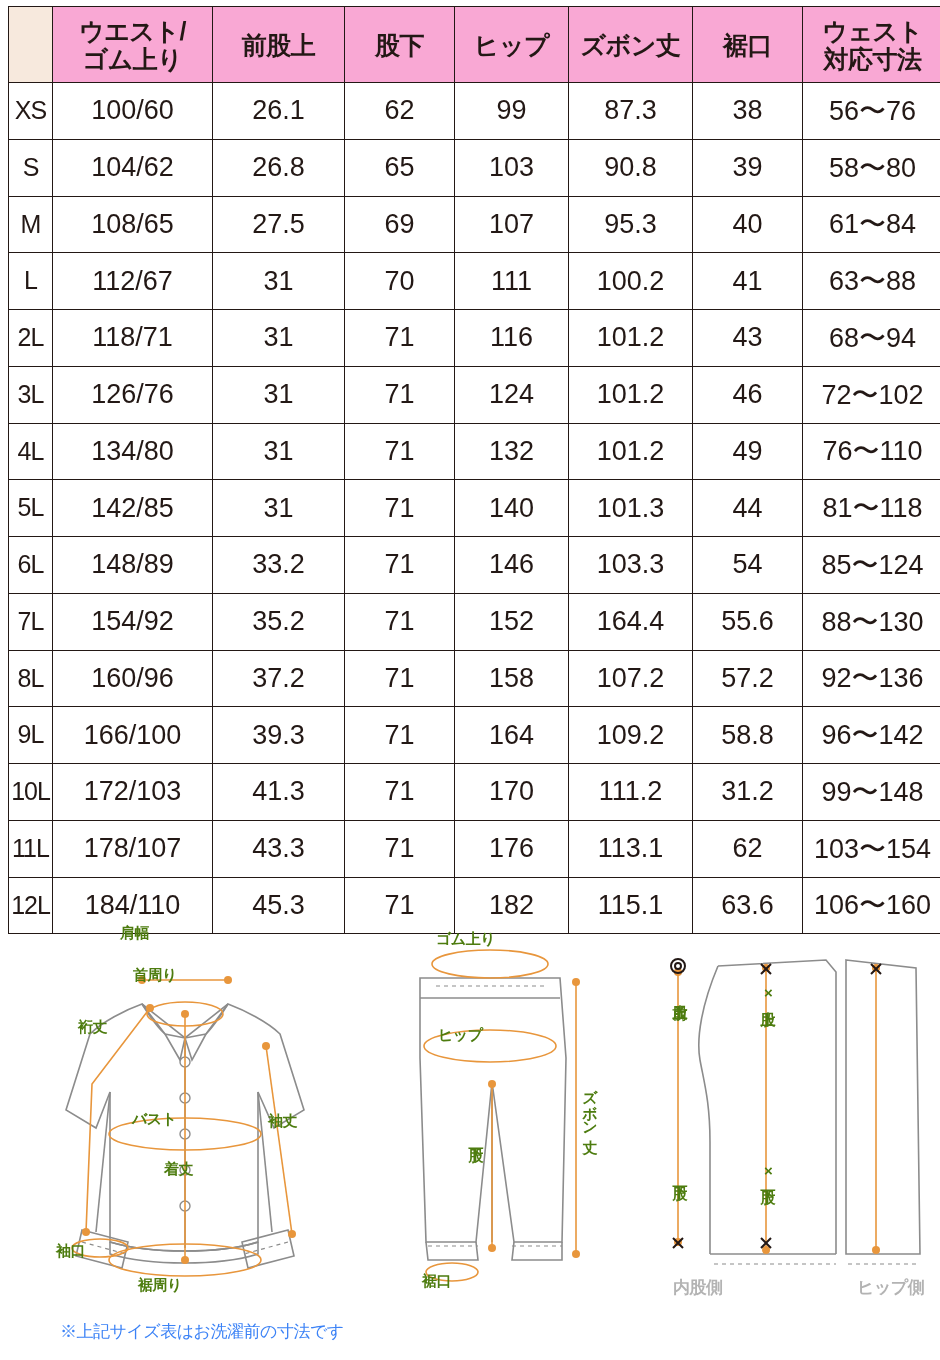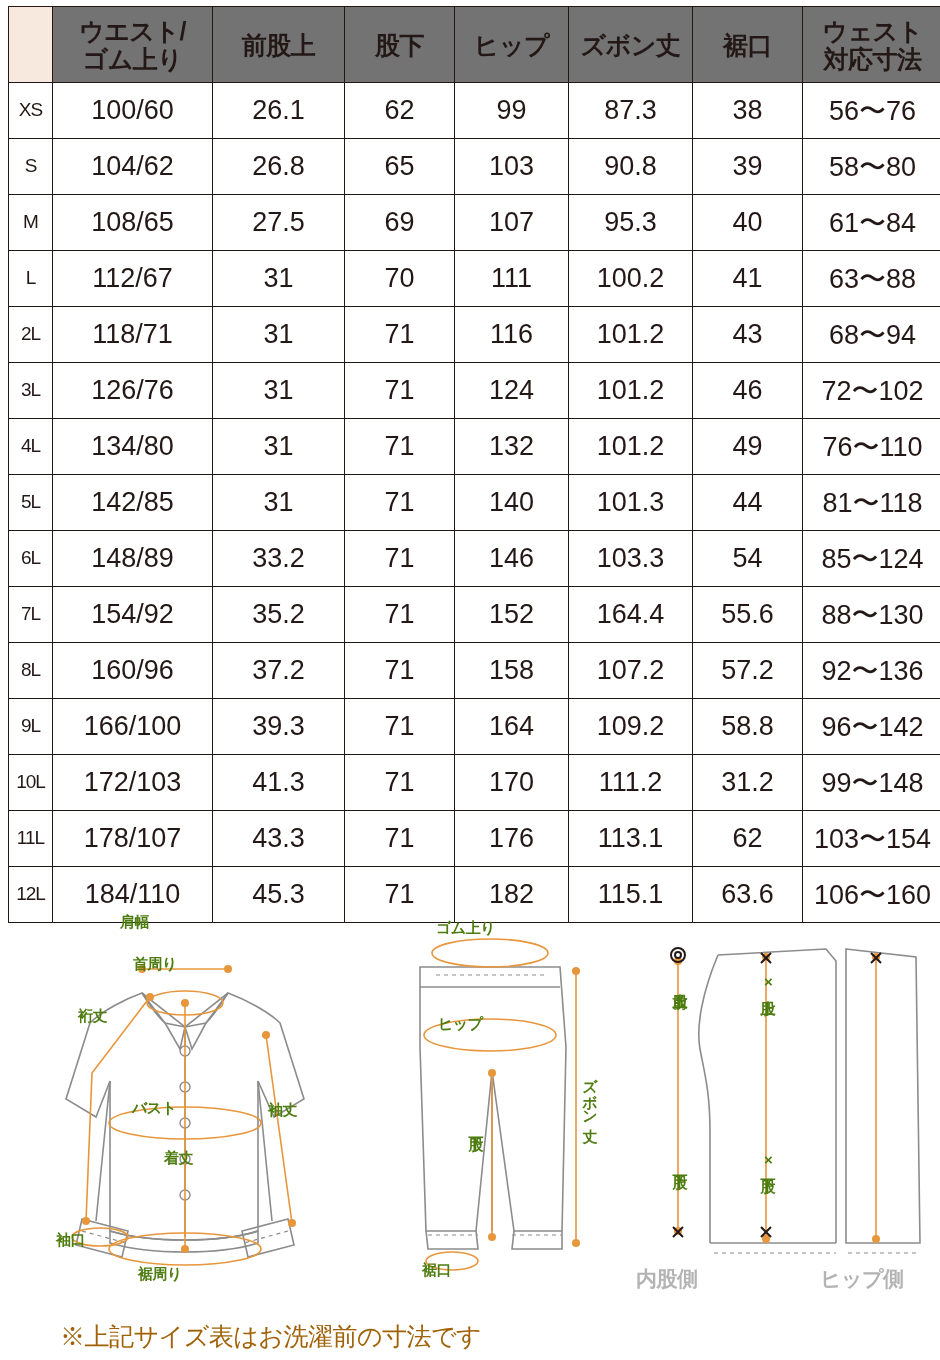--- a/index.html
+++ b/index.html
@@ -29,39 +29,39 @@
   table.size-table th,
   table.size-table td {
     border: 1px solid #231815;
     text-align: center;
     vertical-align: middle;
     font-size: 25px;
     color: #231815;
     padding: 0;
   }
   table.size-table thead th {
-    background: #737373;
+    background: #f9a8d4;
     font-weight: bold;
     height: 76px;
     line-height: 1.12;
     font-size: 25px;
     letter-spacing: -0.5px;
   }
   table.size-table thead th.corner {
     width: 44px;
     background: #f7e9dd;
   }
   table.size-table tbody td {
     height: 56px;
     font-size: 27px;
     font-weight: normal;
   }
   table.size-table tbody td.sizecell {
     width: 44px;
-    font-size: 19px;
+    font-size: 25px;
     line-height: 0.95;
     letter-spacing: -1px;
     padding: 16px 1px;
     word-break: break-all;
   }
   .col-w1 { width: 160px; }
   .col-w2 { width: 132px; }
   .col-w3 { width: 110px; }
   .col-w4 { width: 114px; }
   .col-w5 { width: 124px; }
@@ -80,38 +80,38 @@
     top: 0;
   }
   .fig-jacket { left: 30px; width: 340px; }
   .fig-pants  { left: 380px; width: 240px; }
   .fig-pattern{ left: 630px; width: 300px; }
 
   .note {
     position: absolute;
     left: 60px;
     top: 1320px;
-    font-size: 25px;
-    color: #a16207;
+    font-size: 17px;
+    color: #3b82f6;
     letter-spacing: -0.5px;
   }
 
   .lbl {
     position: absolute;
     font-size: 15px;
     font-weight: bold;
     color: #4d7c0f;
     white-space: nowrap;
     letter-spacing: -0.5px;
   }
   .lbl.vert {
     writing-mode: vertical-rl;
     text-orientation: upright;
   }
-  .lbl.gray { color: #b3b3b3; font-size: 21px; }
+  .lbl.gray { color: #b3b3b3; font-size: 17px; margin-left: 37px; }
 </style>
 </head>
 <body>
 
 <div id="page">
 
   <div class="table-wrap">
     <table class="size-table">
       <thead>
         <tr>

